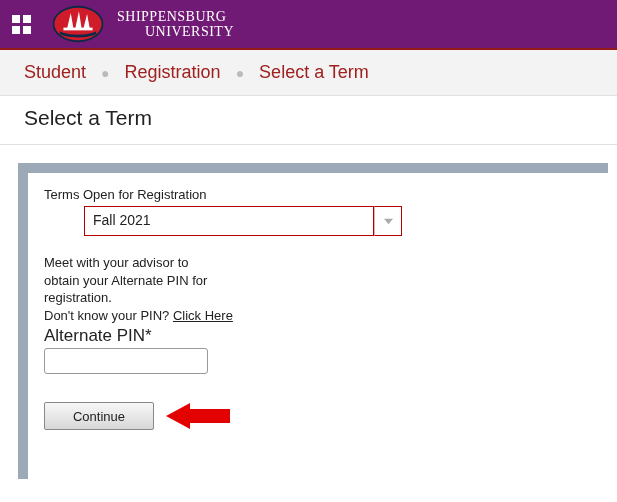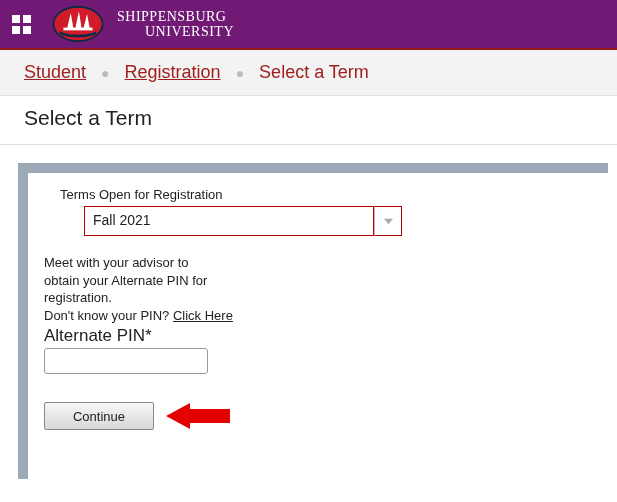--- a/index.html
+++ b/index.html
@@ -31,21 +31,21 @@
   }
   .uni-name .line2 { padding-left: 28px; }
 
   .breadcrumb {
     background: #f3f3f3;
     padding: 12px 24px;
     font-size: 18px;
     color: #a02020;
     border-bottom: 1px solid #e0e0e0;
   }
-  .breadcrumb a { color: #a02020; text-decoration: underline; cursor: pointer; }
+  .breadcrumb a { color: #a02020; cursor: pointer; }
   .breadcrumb .sep { color: #bbb; margin: 0 10px; font-size: 14px; display: inline-block; vertical-align: middle; }
   .breadcrumb .current { color: #a02020; text-decoration: none; }
 
   .page-title {
     padding: 10px 24px 14px;
     font-size: 21px;
     color: #222;
     border-bottom: 1px solid #e0e0e0;
   }
 
@@ -55,21 +55,21 @@
     padding: 10px 0 0 10px;
     width: 590px;
     height: 316px;
   }
   .content-panel {
     background: #fff;
     padding: 14px 16px;
     height: 100%;
   }
 
-  .form-label { font-size: 13px; color: #222; margin-bottom: 4px; margin-left: 16px; }
+  .form-label { font-size: 13px; color: #222; margin-bottom: 4px; }
 
   .select-wrap {
     display: flex;
     align-items: stretch;
     height: 30px;
     margin-bottom: 18px;
     padding-left: 40px;
   }
   .select-main {
     border: 1px solid #b40000;

